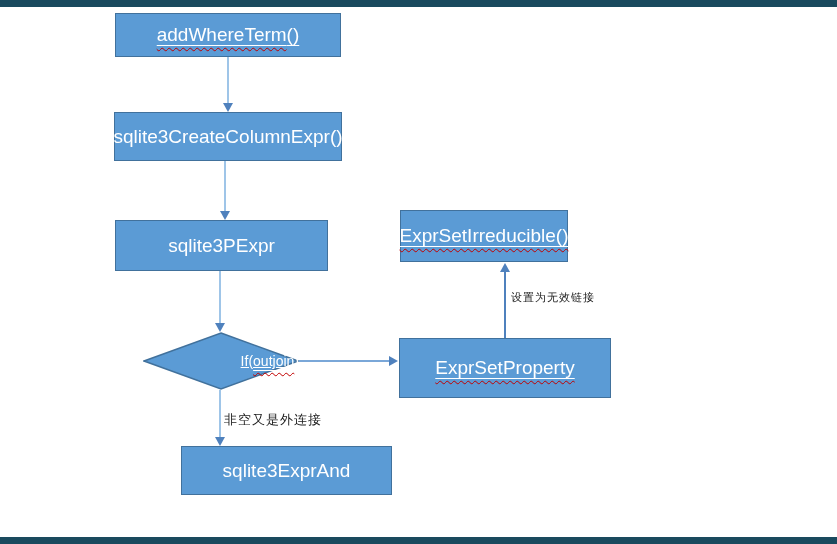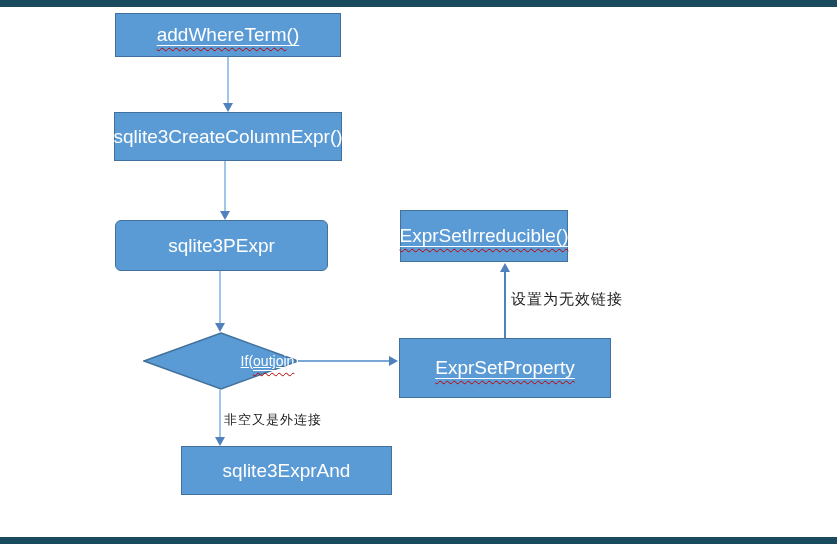--- a/index.html
+++ b/index.html
@@ -59,21 +59,21 @@
   .ul { text-decoration: underline; text-decoration-thickness: 1px; text-underline-offset: 4px; }
   
   .sq { text-decoration: underline wavy var(--squiggle); text-decoration-thickness: 1px; text-underline-offset: 6px; }
 
   .flow-label {
     position: absolute;
     color: var(--label-text);
     white-space: nowrap;
     letter-spacing: 1px;
   }
-  .flow-label.l1 { font-size: 15px; }
+  .flow-label.l1 { font-size: 11px; }
   .flow-label.l2 { font-size: 13px; }
 </style>
 </head>
 <body>
 
 <div class="canvas">
 
   <div class="bar top"></div>
   <div class="bar bottom"></div>
 
@@ -99,21 +99,21 @@
   </svg>
 
   <div class="node" style="left:115px; top:13px; width:226px; height:44px;">
     <span class="ul"><span class="sq">addWhereTerm</span><span>()</span></span>
   </div>
 
   <div class="node" style="left:114px; top:112px; width:228px; height:49px;">
     <span>sqlite3CreateColumnExpr()</span>
   </div>
 
-  <div class="node" style="left:115px; top:220px; width:213px; height:51px;border-radius:6px;">
+  <div class="node" style="left:115px; top:220px; width:213px; height:51px;">
     <span>sqlite3PExpr</span>
   </div>
 
   <div class="diamond-wrap" style="left:143px; top:332px; width:156px; height:58px;">
     <svg class="diamond-shape" viewBox="0 0 156 58" preserveAspectRatio="none">
       <polygon points="78,1 155,29 78,57 1,29"></polygon>
     </svg>
     <span class="diamond-label"><span>If(</span><span class="ul"><span class="sq">outjoin</span></span><span>)</span></span>
   </div>
 

